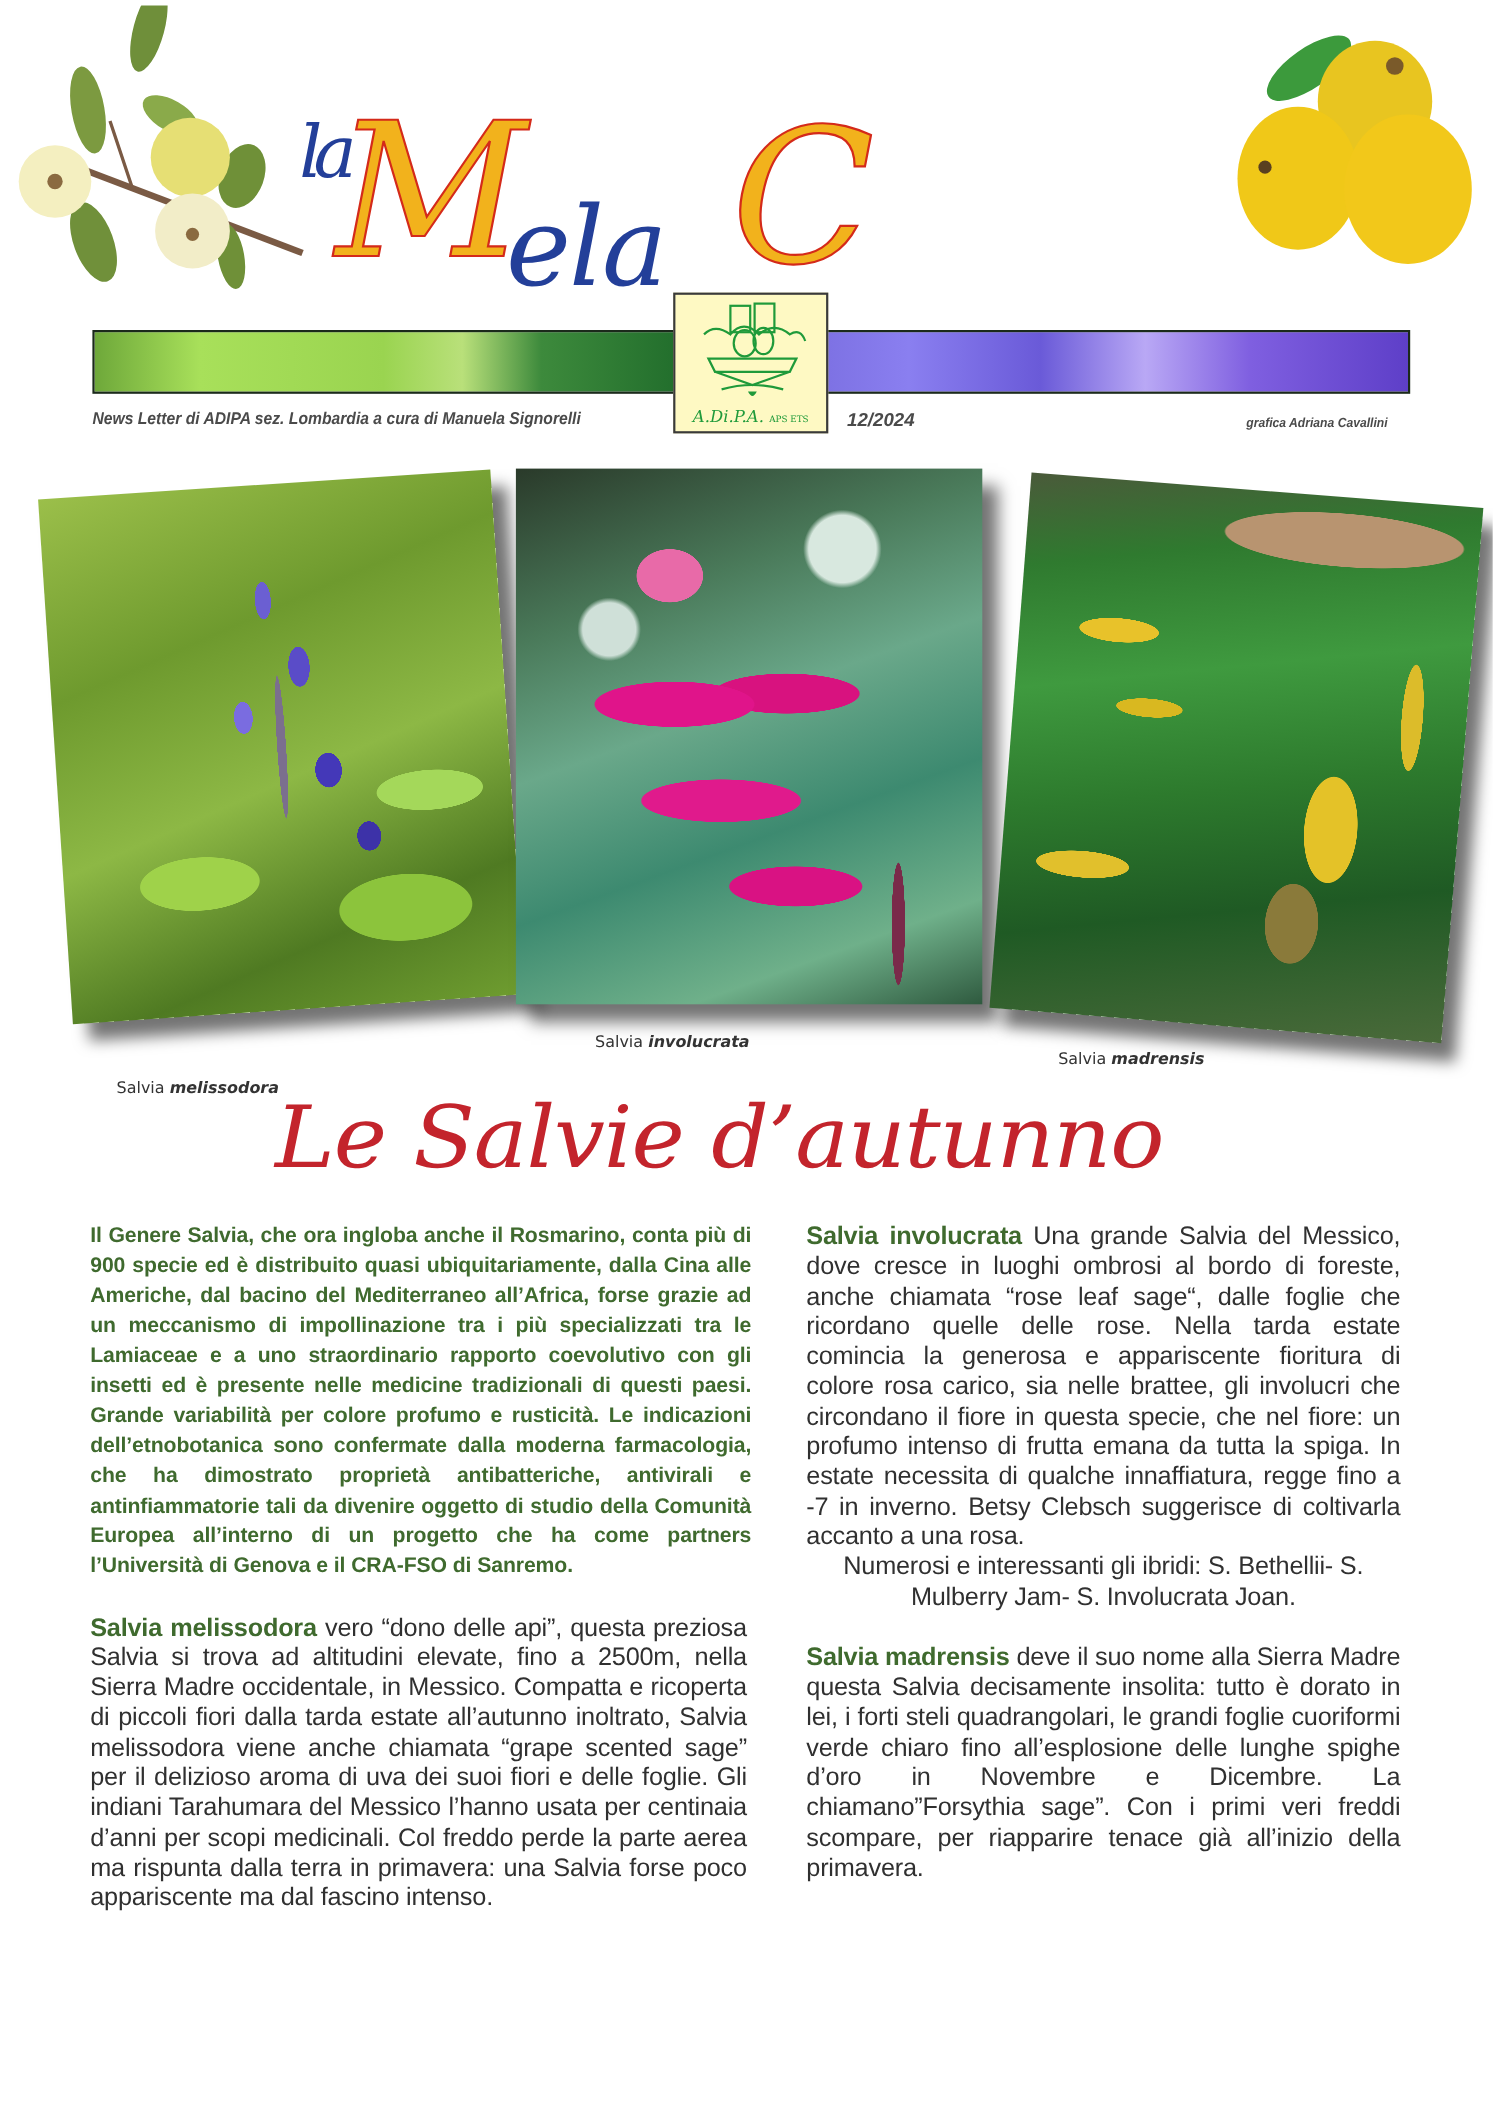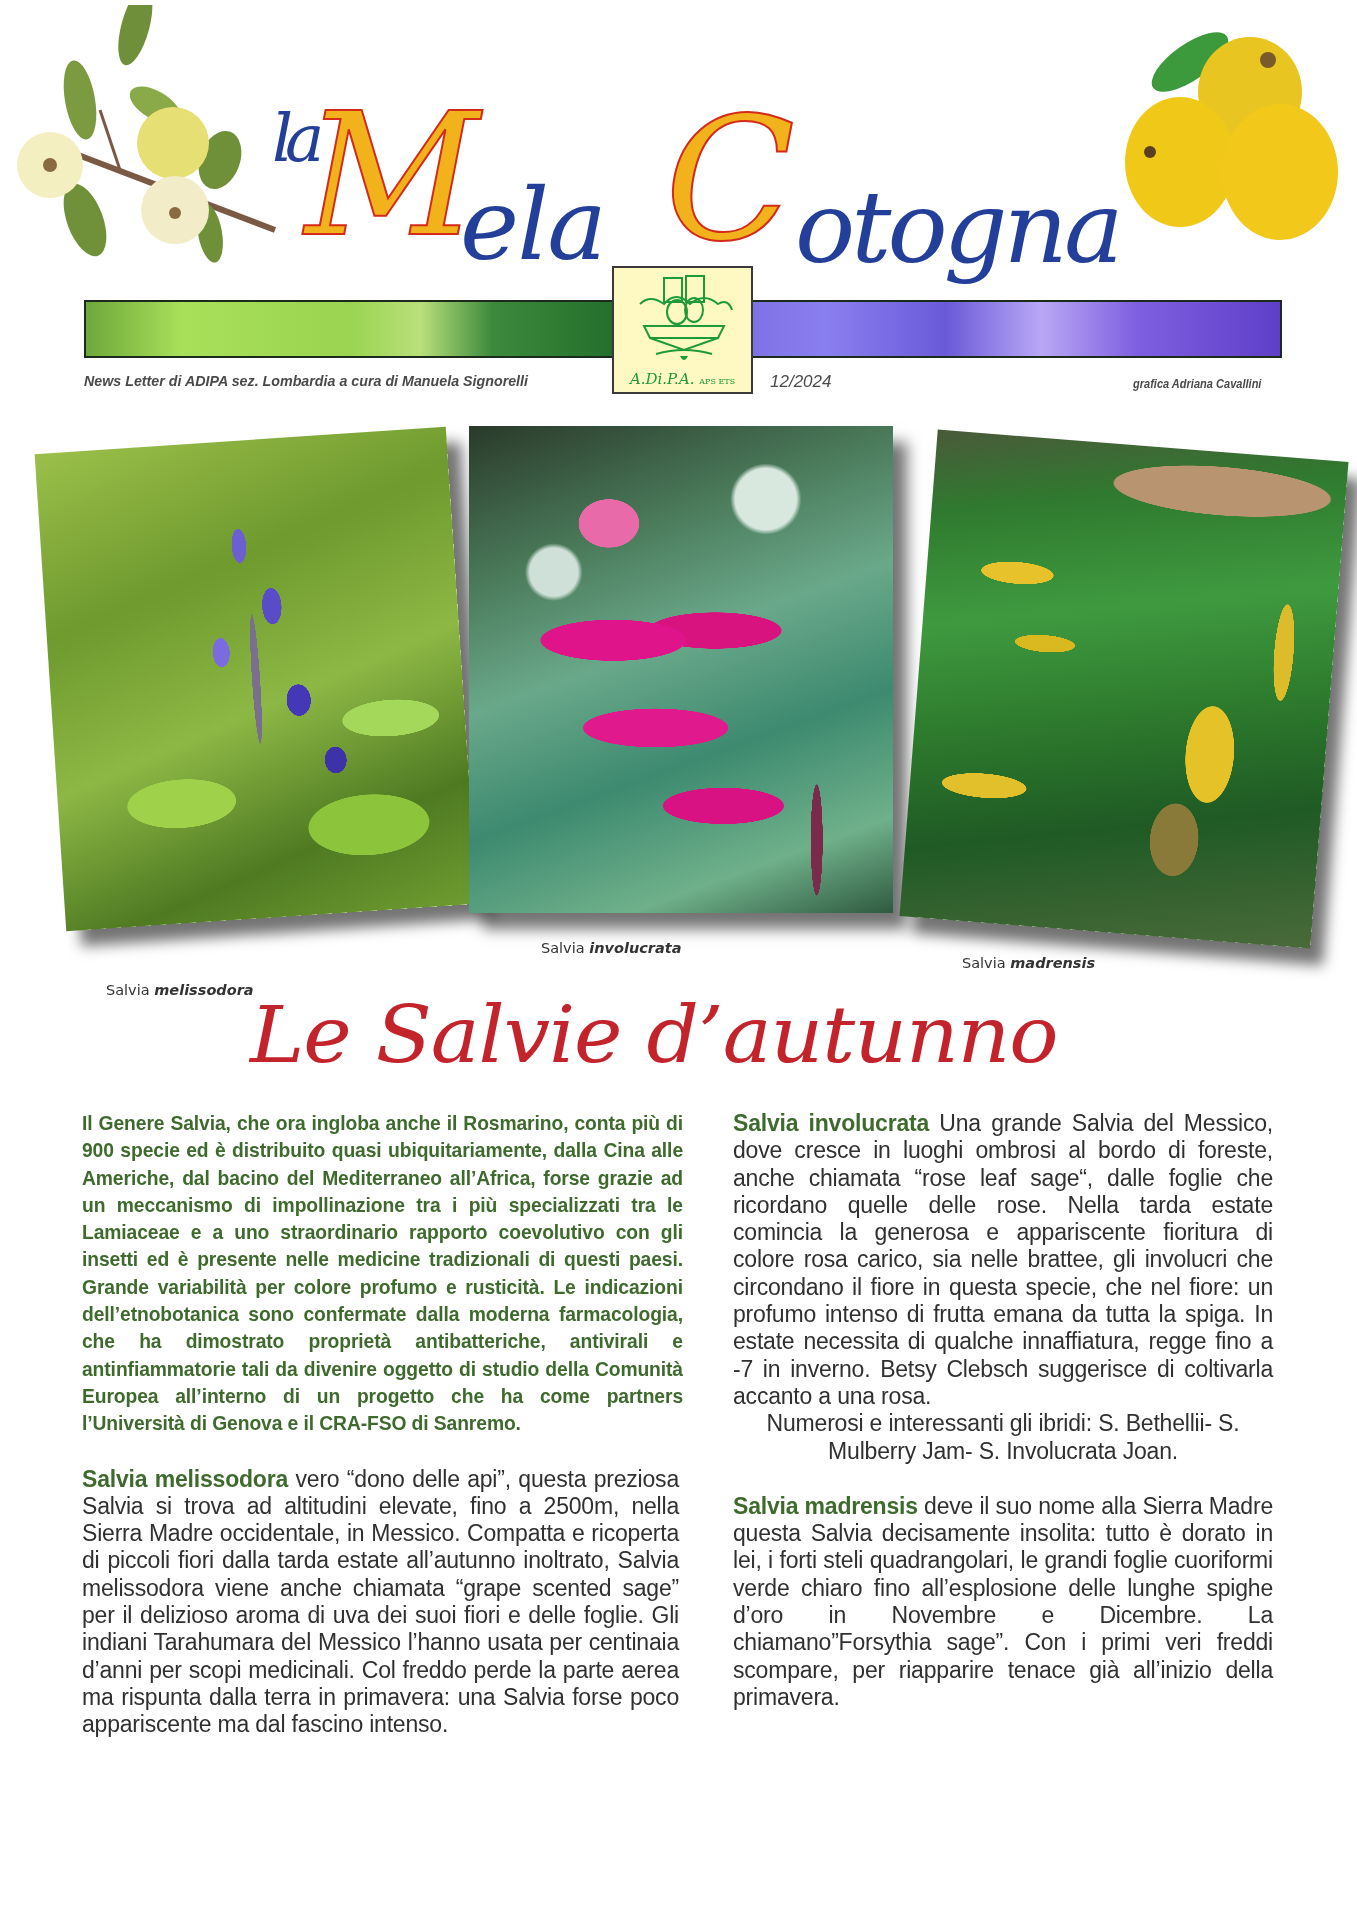--- a/index.html
+++ b/index.html
@@ -51,21 +51,21 @@
     position: absolute; left: 0; right: 0; bottom: 4px; text-align: center;
     font-family: "DejaVu Serif", serif; font-style: italic; font-size: 15px; color: #1f9a3a;
   }
   .logo-text small { font-size: 8px; font-style: normal; }
 
   .byline {
     left: 84px; top: 372px; font-size: 15.5px; font-style: italic; font-weight: bold;
     color: #4a4a4a; transform: scaleX(0.92); transform-origin: left;
   }
   .issue {
-    left: 770px; top: 372px; font-size: 17px; font-style: italic; font-weight: normal; color: #4a4a4a;
+    left: 770px; top: 372px; font-size: 17px; font-style: italic; font-weight: bold; color: #4a4a4a;
   }
   .credit {
     left: 1133px; top: 377px; font-size: 12px; font-style: italic; font-weight: bold; color: #4a4a4a;
     transform: scaleX(0.92); transform-origin: left;
   }
 
   
   .photo { box-shadow: 14px 16px 14px rgba(0,0,0,0.55); overflow: hidden; }
   .photo-1 {
     left: 50px; top: 440px; width: 412px; height: 478px;
@@ -172,21 +172,20 @@
     <circle cx="148" cy="38" r="8" fill="#7a5a2a"></circle>
     <circle cx="30" cy="130" r="6" fill="#5a4020"></circle>
   </svg>
 </div>
 
 <div class="abs masthead-title">
   <span class="la">la</span>
   <span class="cap m">M</span>
   <span class="rest ela">ela</span>
   <span class="cap c">C</span>
-  <span class="rest otogna">otogna</span>
 </div>
 
 <div class="abs banner"></div>
 
 <div class="abs logo-box">
   <svg width="124" height="92" viewBox="0 0 124 92">
     <rect x="42" y="4" width="18" height="24" fill="none" stroke="#1f9a3a" stroke-width="2"></rect>
     <rect x="64" y="2" width="18" height="26" fill="none" stroke="#1f9a3a" stroke-width="2"></rect>
     <path d="M18 30 q10 -10 24 0 q12 -14 26 0 q14 -12 28 0 q10 -6 14 6" fill="none" stroke="#1f9a3a" stroke-width="2"></path>
     <ellipse cx="55" cy="38" rx="10" ry="12" fill="none" stroke="#1f9a3a" stroke-width="2"></ellipse>

